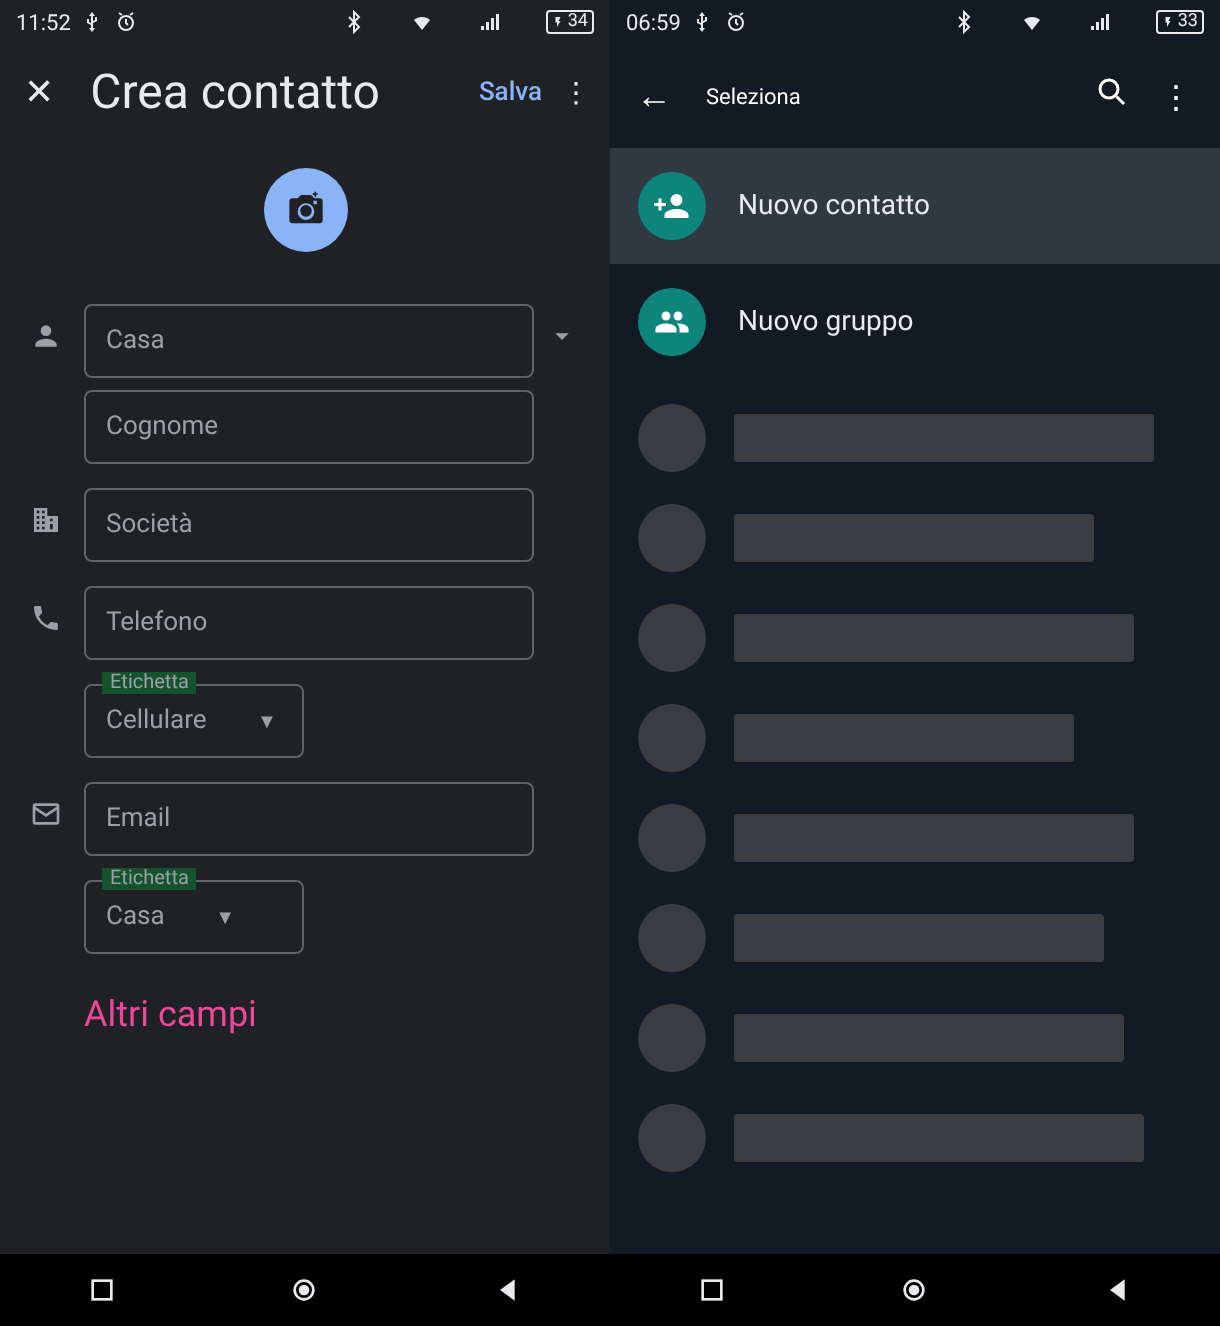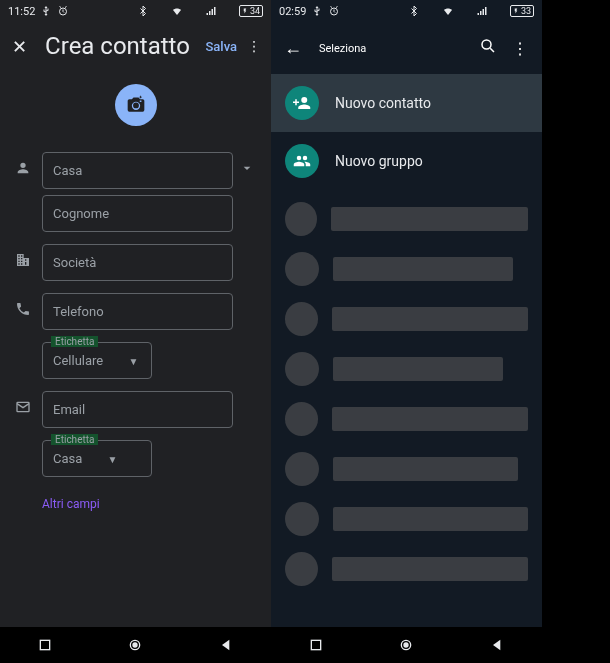--- a/index.html
+++ b/index.html
@@ -6,21 +6,21 @@
   body {
     font-family: Roboto, -apple-system, BlinkMacSystemFont, "Segoe UI", sans-serif;
     background: #000;
     width: 610px;
     height: 663px;
     display: flex;
     overflow: hidden;
   }
   .screen {
     position: relative;
-    width: 271px;
+    width: 305px;
     height: 663px;
     display: flex;
     flex-direction: column;
   }
   .screen-left { background: #202124; }
   .screen-right { background: #121a24; }
 
   
   .statusbar {
     height: 22px;
@@ -94,21 +94,21 @@
     cursor: pointer;
   }
   .select-caret { margin-left: 22px; font-size: 10px; color: #9aa0a6; }
   .field-label-float {
     position: absolute;
     top: -7px; left: 8px;
     background: #14532d;
     padding: 0 4px;
     font-size: 10px; color: #9aa0a6;
   }
-  .more-fields { color: #8b5cf6; font-size: 12px; padding: 14px 0 0 42px; cursor: pointer; }
+  .more-fields { color: #ec4899; font-size: 18px; padding: 14px 0 0 42px; cursor: pointer; }
 
   
   .navbar {
     height: 36px;
     display: flex;
     align-items: center;
     justify-content: space-around;
     background: #000;
   }
   .nav-btn { width: 50px; display: flex; justify-content: center; color: #e8eaed; cursor: pointer; }
@@ -303,21 +303,21 @@
         </svg>
     </div>
   </div>
 
 </div>
 
 <div class="screen screen-right">
 
   <div class="statusbar">
     <div class="sb-left">
-      <span>02:59</span>
+      <span>06:59</span>
       <span class="sb-icon">
         <svg viewBox="0 0 24 24" fill="#e8eaed">
             <path d="M12 2l-3 4h2v7l-2-1V9H7v4l4 2v3H9l3 4 3-4h-2v-5l4-2V7h-2v3l-2 1V6h2z"></path>
           </svg>
       </span>
       <span class="sb-icon">
         <svg viewBox="0 0 24 24" fill="none" stroke="#e8eaed" stroke-width="2">
             <circle cx="12" cy="13" r="7"></circle>
             <path d="M12 9v4l2 2M5 3l3 2M19 3l-3 2"></path>
           </svg>

